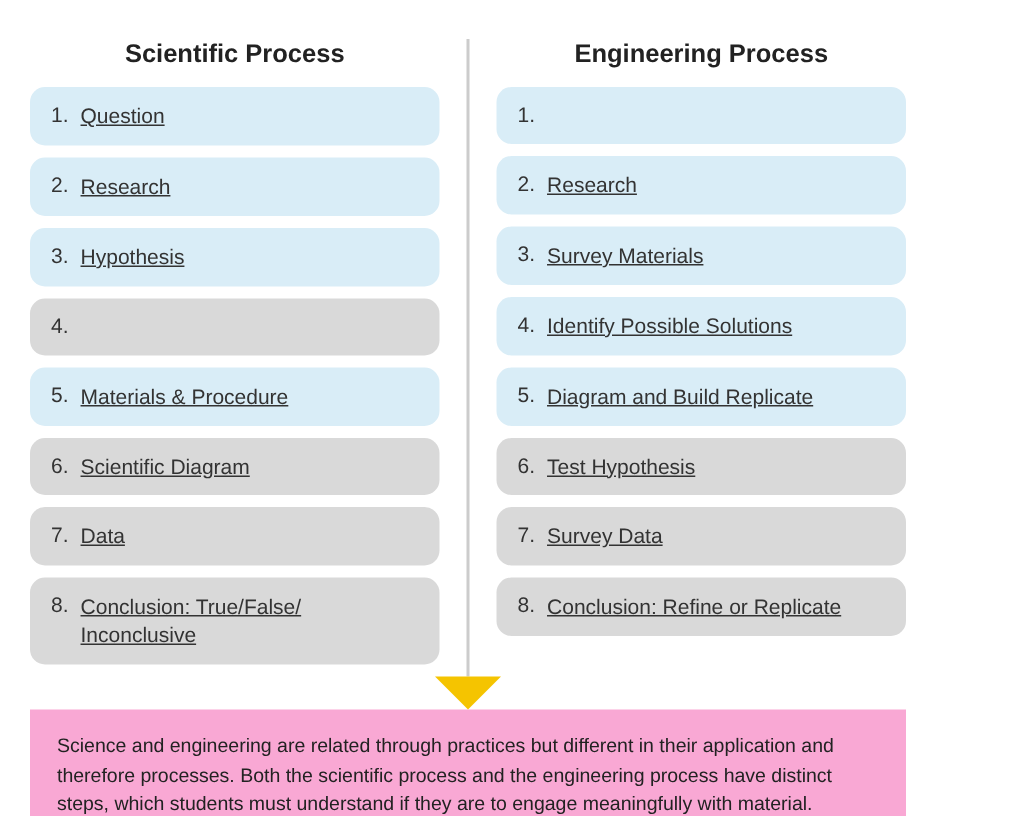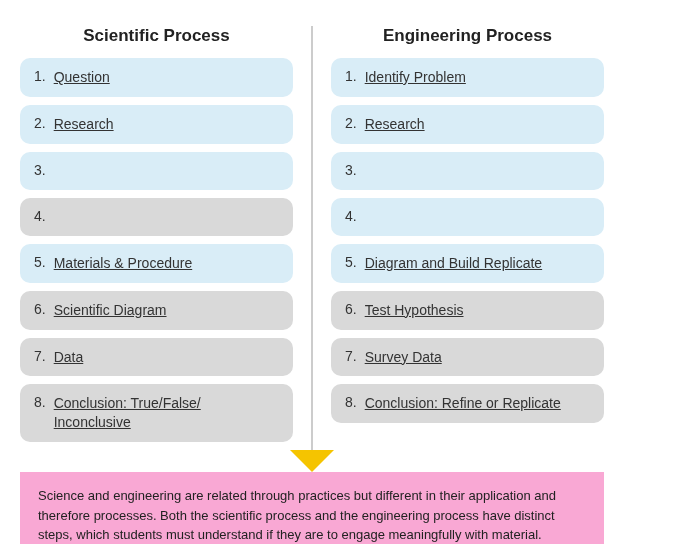--- a/index.html
+++ b/index.html
@@ -103,20 +103,21 @@
           <div class="step-item">
             <span class="step-number">1.</span>
             <span class="step-text">Question</span>
           </div>
           <div class="step-item">
             <span class="step-number">2.</span>
             <span class="step-text">Research</span>
           </div>
           <div class="step-item">
             <span class="step-number">3.</span>
+            <span class="step-text">Hypothesis</span>
           </div>
           <div class="step-item gray">
             <span class="step-number">4.</span>
           </div>
           <div class="step-item">
             <span class="step-number">5.</span>
             <span class="step-text">Materials &amp; Procedure</span>
           </div>
           <div class="step-item gray">
             <span class="step-number">6.</span>
@@ -131,31 +132,32 @@
             <span class="step-text">Conclusion: True/False/ Inconclusive</span>
           </div>
         </div>
     </div>
 
     <div class="column column-right">
       <div class="column-header">Engineering Process</div>
       <div id="right-steps">
           <div class="step-item">
             <span class="step-number">1.</span>
-            <span class="step-text">Identify Problem</span>
           </div>
           <div class="step-item">
             <span class="step-number">2.</span>
             <span class="step-text">Research</span>
           </div>
           <div class="step-item">
             <span class="step-number">3.</span>
+            <span class="step-text">Survey Materials</span>
           </div>
           <div class="step-item">
             <span class="step-number">4.</span>
+            <span class="step-text">Identify Possible Solutions</span>
           </div>
           <div class="step-item">
             <span class="step-number">5.</span>
             <span class="step-text">Diagram and Build Replicate</span>
           </div>
           <div class="step-item gray">
             <span class="step-number">6.</span>
             <span class="step-text">Test Hypothesis</span>
           </div>
           <div class="step-item gray">

